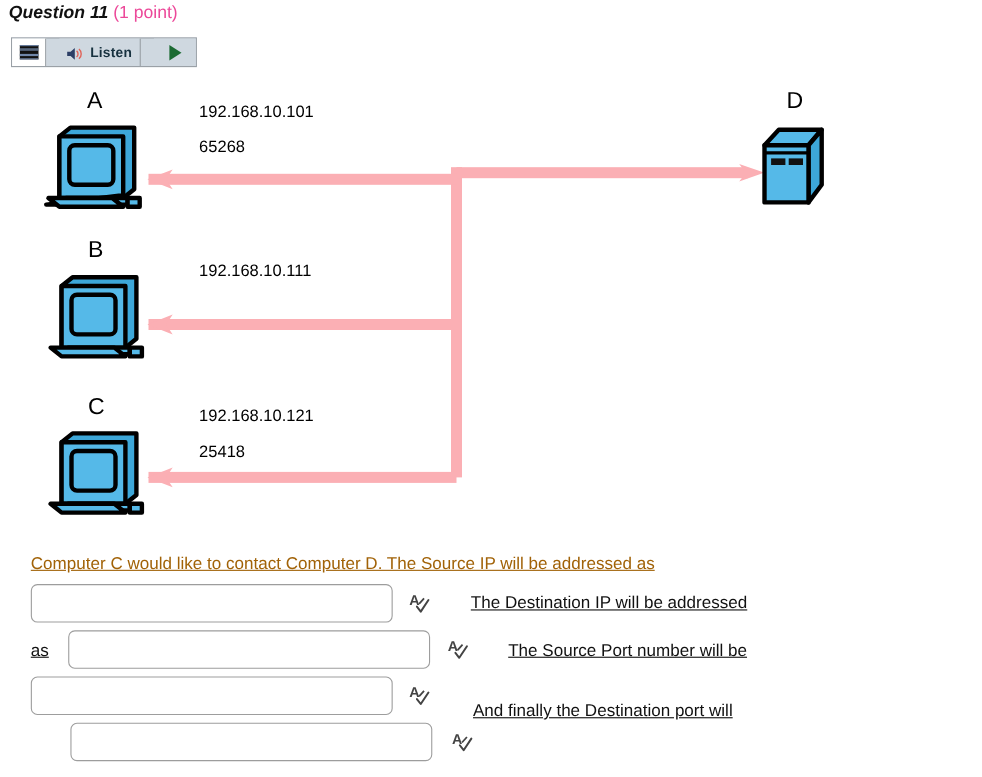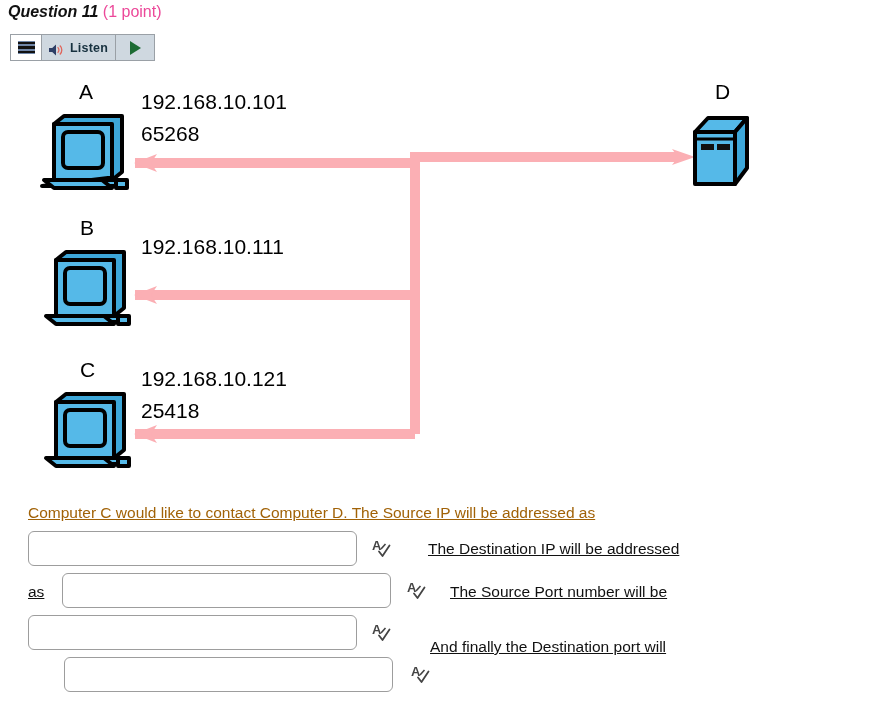--- a/index.html
+++ b/index.html
@@ -39,20 +39,21 @@
   #listen-toolbar {
     position: absolute;
     left: 10px;
     top: 34px;
     height: 27px;
     display: flex;
     align-items: stretch;
     border: 1px solid #9aa0a6;
     box-sizing: border-box;
     background: #cfd8e0;
+    gap: 12px;
   }
   .tb-btn {
     display: flex;
     align-items: center;
     justify-content: center;
     box-sizing: border-box;
     border-right: 1px solid #9aa0a6;
     padding: 0 7px;
   }
   .tb-btn:last-child { border-right: none; }
@@ -115,24 +116,25 @@
   #diagram svg { display: block; }
 
   .node-letter {
     position: absolute;
     font-size: 21px;
     color: #000000;
     font-family: "Liberation Sans", sans-serif;
   }
   .addr-block {
     position: absolute;
-    font-size: 21px;
+    font-size: 15px;
     line-height: 32px;
     color: #000000;
     white-space: nowrap;
+    margin-left: 40px;
   }
 
   
   #question-body {
     position: absolute;
     left: 0;
     top: 498px;
     width: 893px;
   }
   #prompt-text {
@@ -331,21 +333,21 @@
 
   <span class="frag" style="left:28px; top:85px;">as</span>
   <input class="ans-input" style="left: 62px; top: 75px; width: 329px; height: 35px;" value="" placeholder="">
   <span class="spellcheck-icon" style="left:406px; top:82px;">
     <svg width="22" height="22" viewBox="0 0 22 22">
       <text x="1" y="12" font-family="Liberation Sans, sans-serif" font-size="13" font-weight="bold" fill="#444444">A</text>
       <path d="M10 11 L14.5 6" stroke="#444444" stroke-width="1.6" fill="none"></path>
       <path d="M8 13.5 L11.5 18 L18.5 7.5" stroke="#444444" stroke-width="1.8" fill="none" stroke-linecap="round" stroke-linejoin="round"></path>
     </svg>
   </span>
-  <span class="frag" style="left:450px; top:85px;text-align:center;">The Source Port number will be</span>
+  <span class="frag" style="left:462px; top:85px;text-align:center;">The Source Port number will be</span>
 
   <input class="ans-input" style="left: 28px; top: 117px; width: 329px; height: 35px;" value="" placeholder="">
   <span class="spellcheck-icon" style="left:371px; top:124px;">
     <svg width="22" height="22" viewBox="0 0 22 22">
       <text x="1" y="12" font-family="Liberation Sans, sans-serif" font-size="13" font-weight="bold" fill="#444444">A</text>
       <path d="M10 11 L14.5 6" stroke="#444444" stroke-width="1.6" fill="none"></path>
       <path d="M8 13.5 L11.5 18 L18.5 7.5" stroke="#444444" stroke-width="1.8" fill="none" stroke-linecap="round" stroke-linejoin="round"></path>
     </svg>
   </span>
   <span class="frag" style="left:430px; top:140px;">And finally the Destination port will</span>

